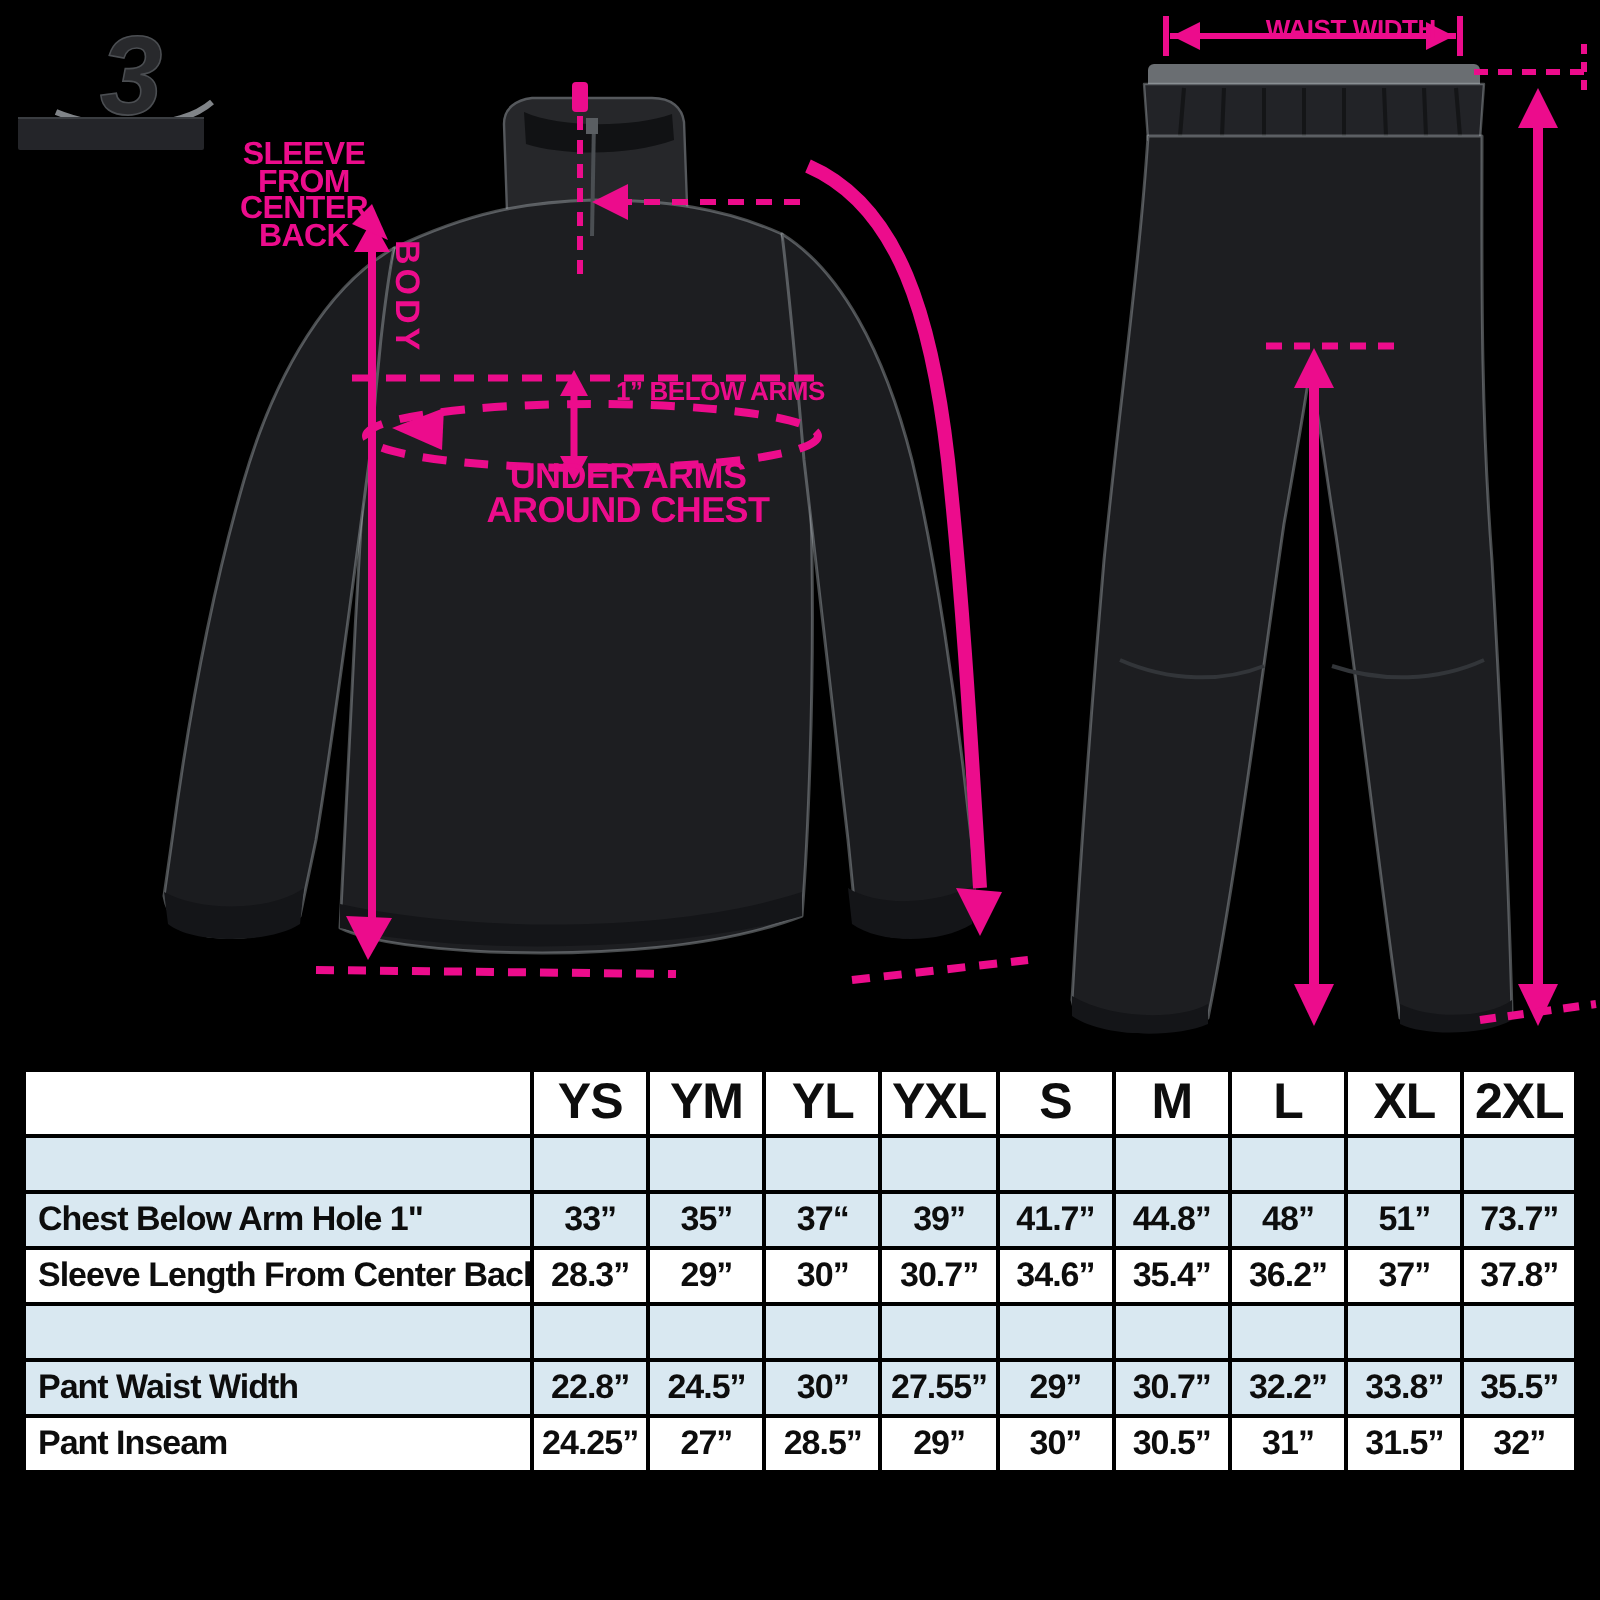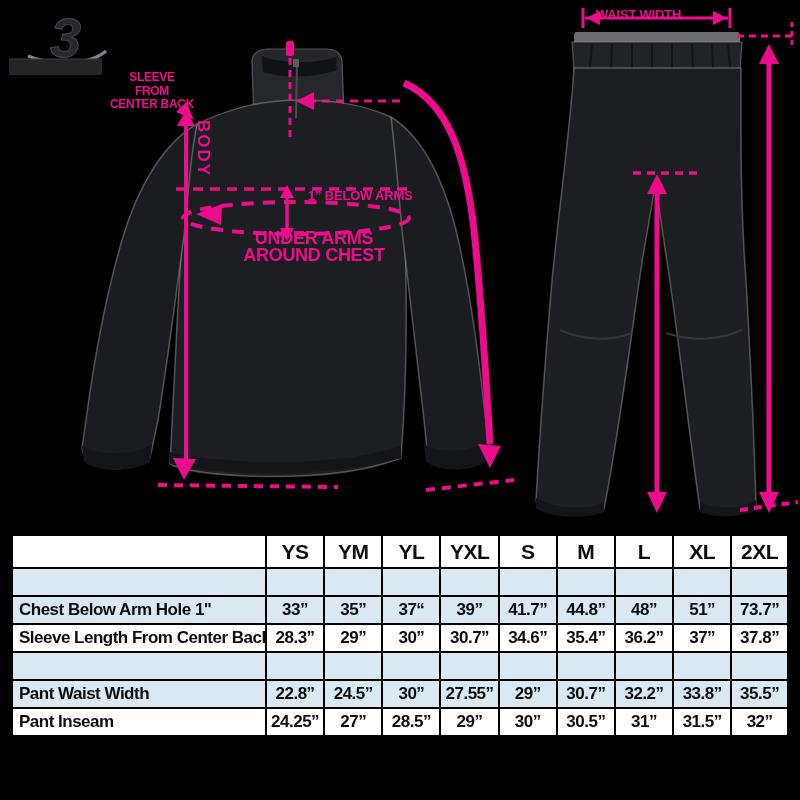--- a/index.html
+++ b/index.html
@@ -1,31 +1,31 @@
 <!DOCTYPE html>
 <html><head>
 <meta charset="utf-8">
 <style>
   html,body{margin:0;padding:0;background:#000;}
   #stage{position:relative;width:800px;height:800px;background:var(--bg,#000);overflow:hidden;
          font-family:"Liberation Sans",sans-serif;}
   svg{position:absolute;left:0;top:0;}
   
   .plabel{position:absolute;color:var(--accent,#EC0C8C);font-weight:800;z-index:5;}
-  .lbl-sleeve-note{left:109px;top:71px;width:86px;text-align:center;font-size:12px;line-height:13.5px;letter-spacing:-0.3px;}
+  .lbl-sleeve-note{left:109px;top:71px;width:86px;text-align:center;font-size:16px;line-height:13.5px;letter-spacing:-0.3px;}
   .lbl-body{left:193px;top:120px;writing-mode:vertical-rl;font-size:17px;letter-spacing:2px;}
   .lbl-below-arms{left:308px;top:188px;font-size:13px;white-space:nowrap;letter-spacing:-0.2px;}
   .lbl-around-chest{left:216px;top:230px;width:196px;text-align:center;font-size:18px;line-height:17px;letter-spacing:-0.3px;}
-  .lbl-waist-width{left:596px;top:7px;width:122px;text-align:left;font-size:13px;white-space:nowrap;letter-spacing:-0.2px;}
+  .lbl-waist-width{left:596px;top:7px;width:122px;text-align:right;font-size:13px;white-space:nowrap;letter-spacing:-0.2px;}
   
   table.size-table{position:absolute;left:8px;top:531px;width:784px;border-collapse:collapse;
       table-layout:fixed;background:#fff;border:5px solid #000;z-index:6;}
   .size-table th,.size-table td{border:2.5px solid #000;font-weight:800;color:#0d0d0d;
       padding:0;text-align:center;letter-spacing:-0.5px;overflow:hidden;white-space:nowrap;}
-  .size-table th{font-size:21px;height:31px;}
+  .size-table th{font-size:25px;height:31px;}
   .size-table td{font-size:17px;height:26px;}
   .size-table .label-col{width:246px;text-align:left;padding-left:6px;}
   .size-table tr.shaded td{background:var(--rowblue,#D9E8F1);}
   .size-table tr.spacer td{height:26px;}
 </style>
 </head>
 <body>
 
 <div id="stage" style="--accent: #EC0C8C; --rowblue: #D9E8F1; --bg: #000000;">
 

